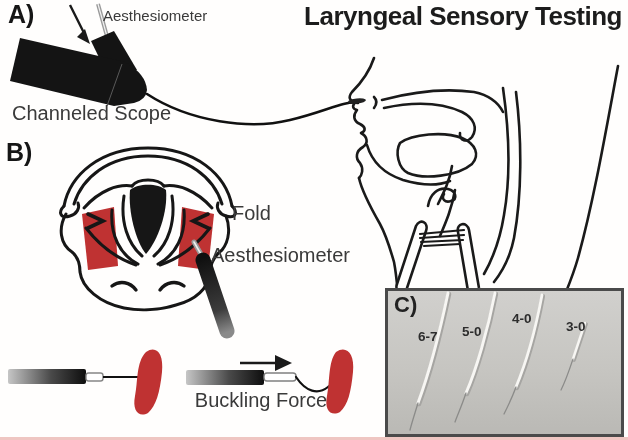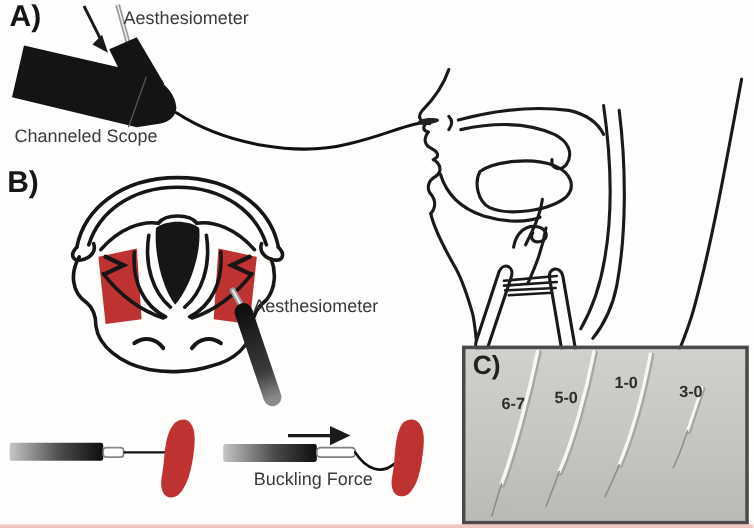--- a/index.html
+++ b/index.html
@@ -7,21 +7,21 @@
     position:relative;width:628px;height:440px;background:#fffefd;overflow:hidden;
     font-family:"Liberation Sans",sans-serif;color:#1a1a1a;
   }
   .abs{position:absolute;}
   .art{position:absolute;left:0;top:0;}
   .panel-letter{font-weight:bold;font-size:25px;color:#161616;letter-spacing:0;}
   .title{
     right:6px;top:2px;text-align:right;font-weight:bold;font-size:26px;
     line-height:28px;color:#1c1c1c;letter-spacing:-0.5px;
   }
-  .lbl{font-size:15px;color:#3a3a3a;line-height:19px;white-space:nowrap;}
+  .lbl{font-size:20px;color:#3a3a3a;line-height:19px;white-space:nowrap;}
   .lbl-a-aes{left:103px;top:6px;font-size:15px;}
   .lbl-a-scope{left:12px;top:104px;}
   .lbl-b-fold{left:232px;top:204px;}
   .lbl-b-aes{left:211px;top:246px;}
   .lbl-b-scope{left:93px;top:295px;width:100px;text-align:right;}
   .lbl-force{left:193px;top:391px;width:136px;text-align:center;line-height:18px;}
   .panelC{
     left:385px;top:288px;width:239px;height:149px;box-sizing:border-box;
     border:3px solid #4a4a4a;background:linear-gradient(180deg,#d1d0cd 0%,#c6c5c1 55%,#bab9b5 100%);
   }
@@ -139,26 +139,28 @@
       </g>
       <rect x="186" y="370" width="78" height="15" rx="2" fill="url(#shaftGrad)"></rect>
       <rect x="264" y="373" width="32" height="8" rx="3" fill="#ffffff" stroke="#808080" stroke-width="1.4"></rect>
       <path d="M296,377 C306,392 318,395 328,387 C336,381 342,382 348,390" fill="none" stroke="#111111" stroke-width="2.2" stroke-linecap="round"></path>
       <path d="M336,352 C346,345 355,353 353,372 C351,392 348,405 340,412 C331,417 324,410 327,396 C330,382 328,362 336,352 Z" fill="#bf3232"></path>
     </g>
   </svg>
 
   <div class="abs panel-letter" style="left:8px;top:0px;">A)</div>
   <div class="abs title">
+    <div>Laryngeal Sensory Testing</div>
   </div>
   <div class="abs lbl lbl-a-aes">Aesthesiometer</div>
   <div class="abs lbl lbl-a-scope">Channeled Scope</div>
 
   <div class="abs panel-letter" style="left:6px;top:138px;">B)</div>
   <div class="abs lbl lbl-b-fold">
+    <div>Fold</div>
   </div>
   <div class="abs lbl lbl-b-aes">Aesthesiometer</div>
   <div class="abs lbl lbl-force">
     <div>Buckling Force</div>
   </div>
 
   <div class="abs panelC">
     <svg width="233" height="143" viewBox="0 0 233 143" style="position:absolute;left:0;top:0;">
       <g fill="none" stroke-linecap="round">
         <g>
@@ -179,18 +181,18 @@
         <g>
           <path d="M198,33 C194,45 190,57 186,69" stroke="#a6a5a2" stroke-width="3.8"></path>
           <path d="M197,32 C193,44 189,56 185,68" stroke="#f7f6f3" stroke-width="2.5"></path>
           <path d="M185,68 C181,80 177,91 173,99" stroke="#8b8b89" stroke-width="1.2"></path>
         </g>
       </g>
     </svg>
     <div class="abs panel-letter">C)</div>
     <div class="gauge g0">6-7</div>
     <div class="gauge g1">5-0</div>
-    <div class="gauge g2">1-0</div>
+    <div class="gauge g2">4-0</div>
     <div class="gauge g3">3-0</div>
   </div>
 
   <div class="abs bottom-edge"></div>
 </div>
 
 </body></html>

